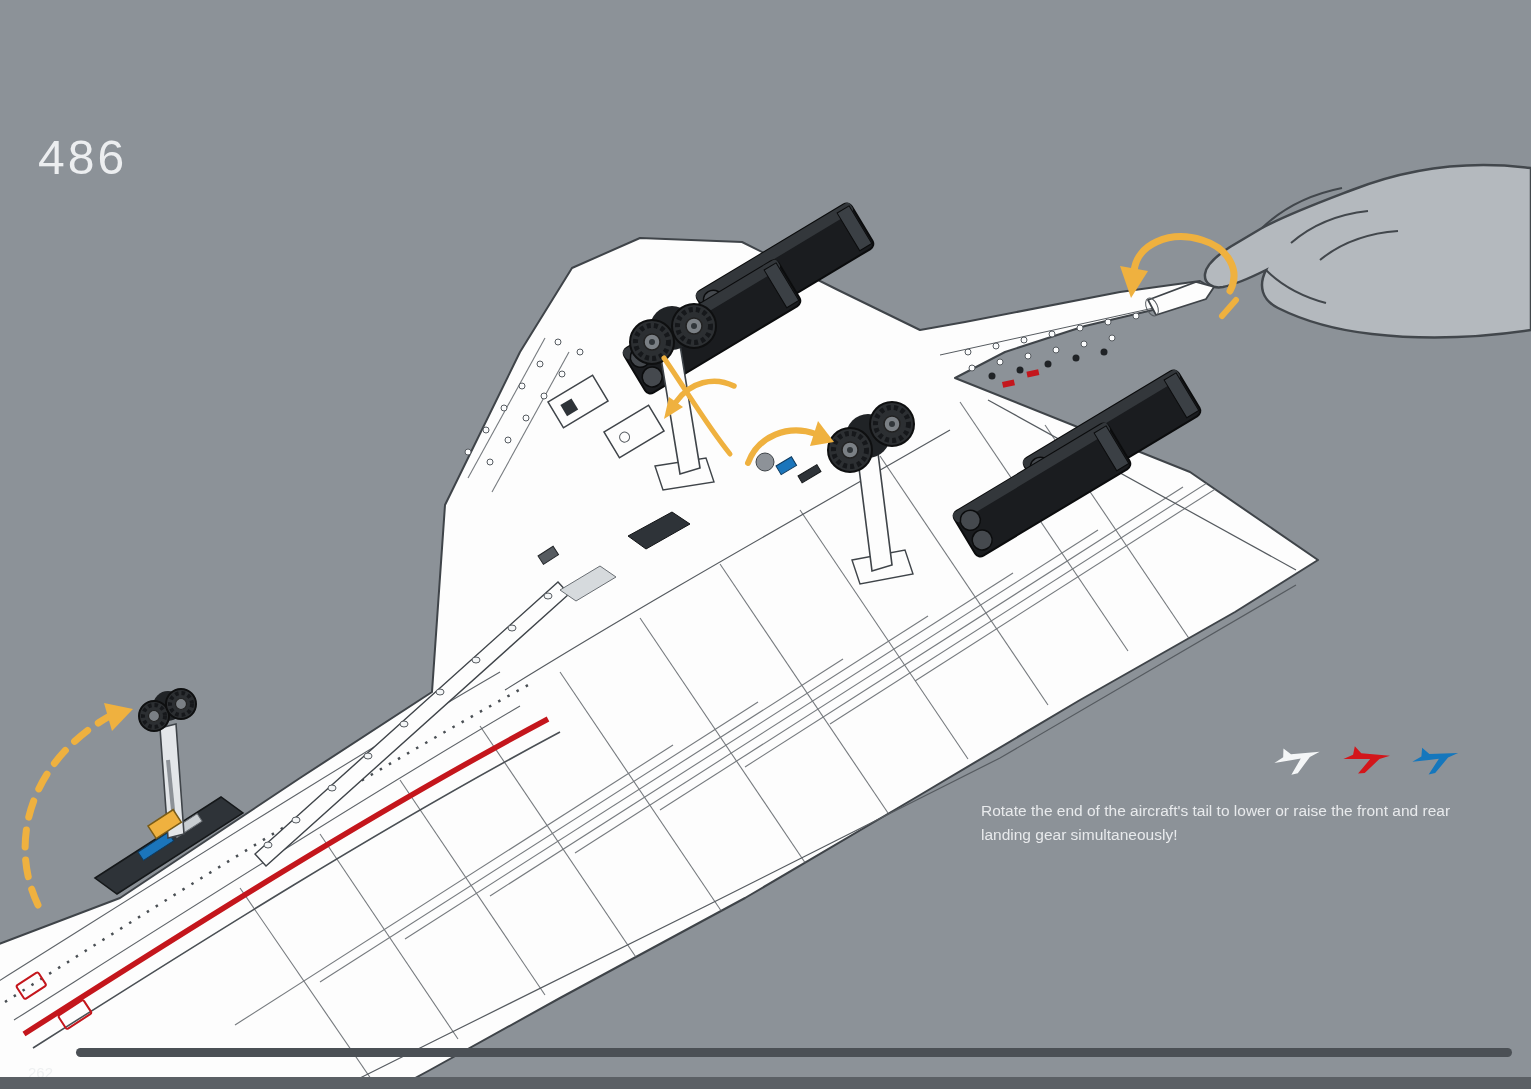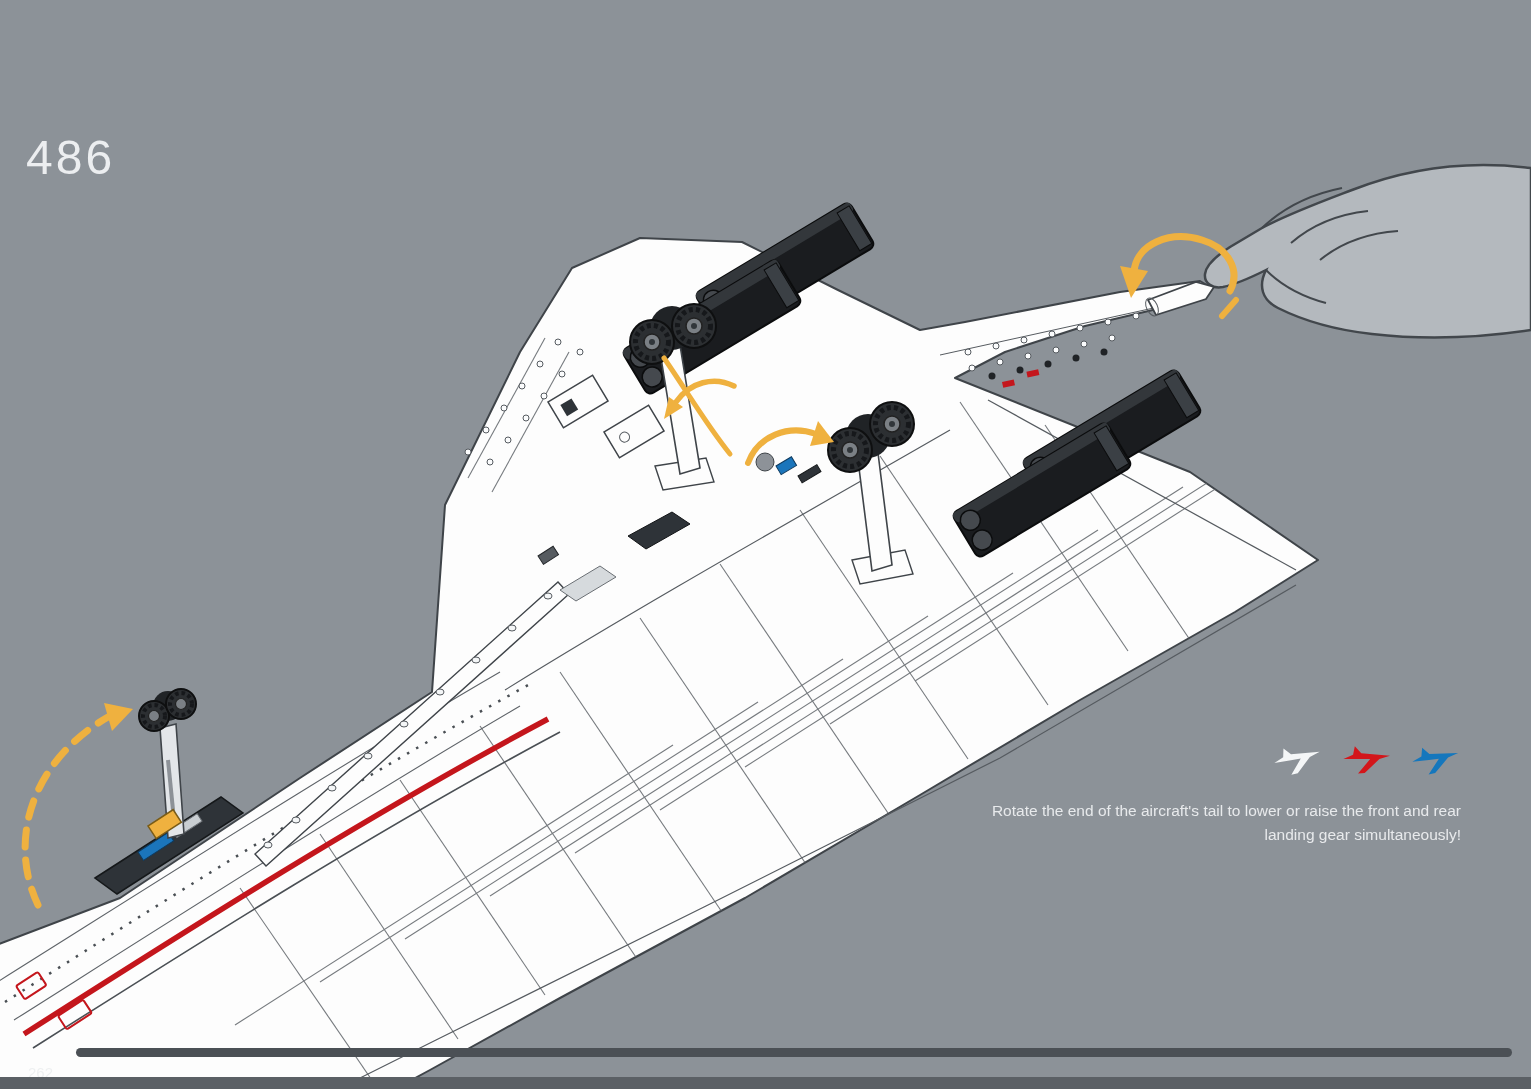--- a/index.html
+++ b/index.html
@@ -4,28 +4,28 @@
 <style>
   html,body { margin:0; padding:0; }
   body {
     width:1531px; height:1089px;
     background:#8c9298;
     overflow:hidden;
     position:relative;
     font-family:"Liberation Sans", sans-serif;
   }
   .step-number {
-    position:absolute; left:26px; top:130px;
+    position:absolute; left:38px; top:130px;
     font-size:48px; font-weight:400; letter-spacing:3px;
     color:#eceef0;
   }
   .illustration { position:absolute; left:0; top:0; }
   .callout-text {
     position:absolute; right:70px; top:799px; width:480px;
-    text-align:right; color:#e8eaec;
+    color:#e8eaec;
     font-size:15.5px; line-height:1.55;
   }
   .plane-icons {
     position:absolute; right:70px; top:740px;
     display:flex; gap:19px; align-items:center;
   }
   .plane-icon { width:50px; height:42px; }
   .plane-icon.tilt-a { transform:rotate(-15deg); }
   .plane-icon.tilt-b { transform:rotate(-5deg); }
   .plane-icon.tilt-c { transform:rotate(-12deg); }

